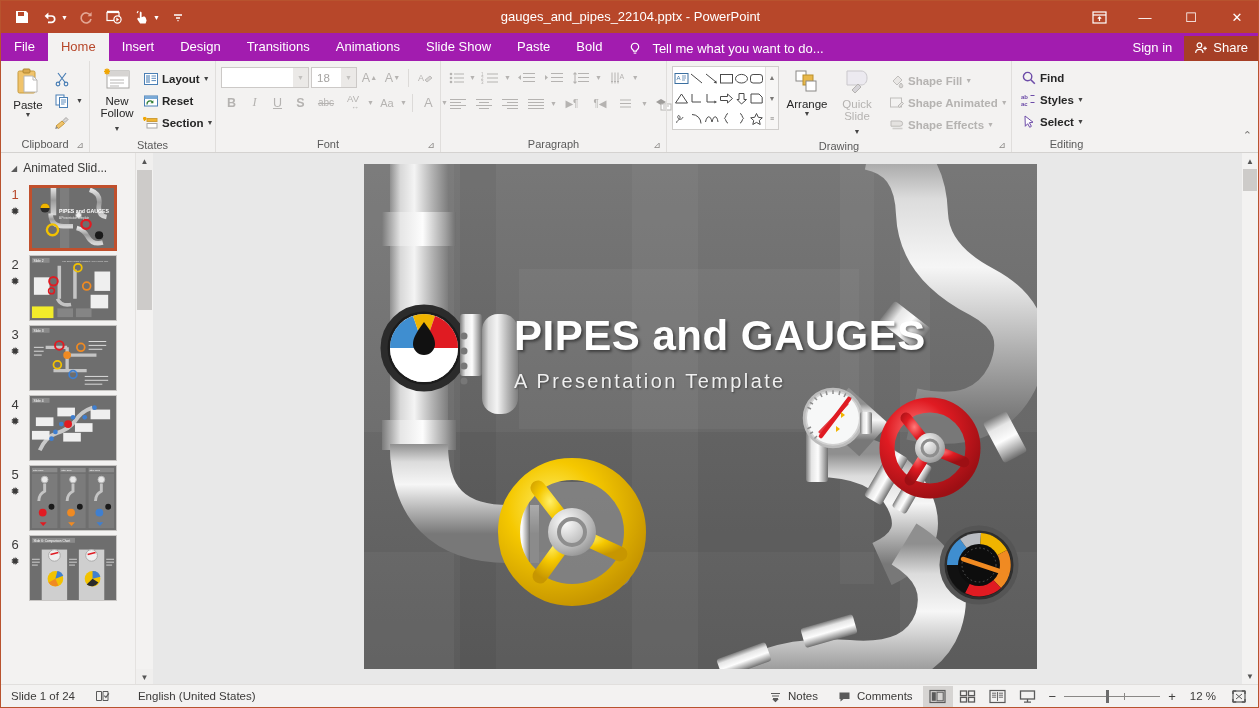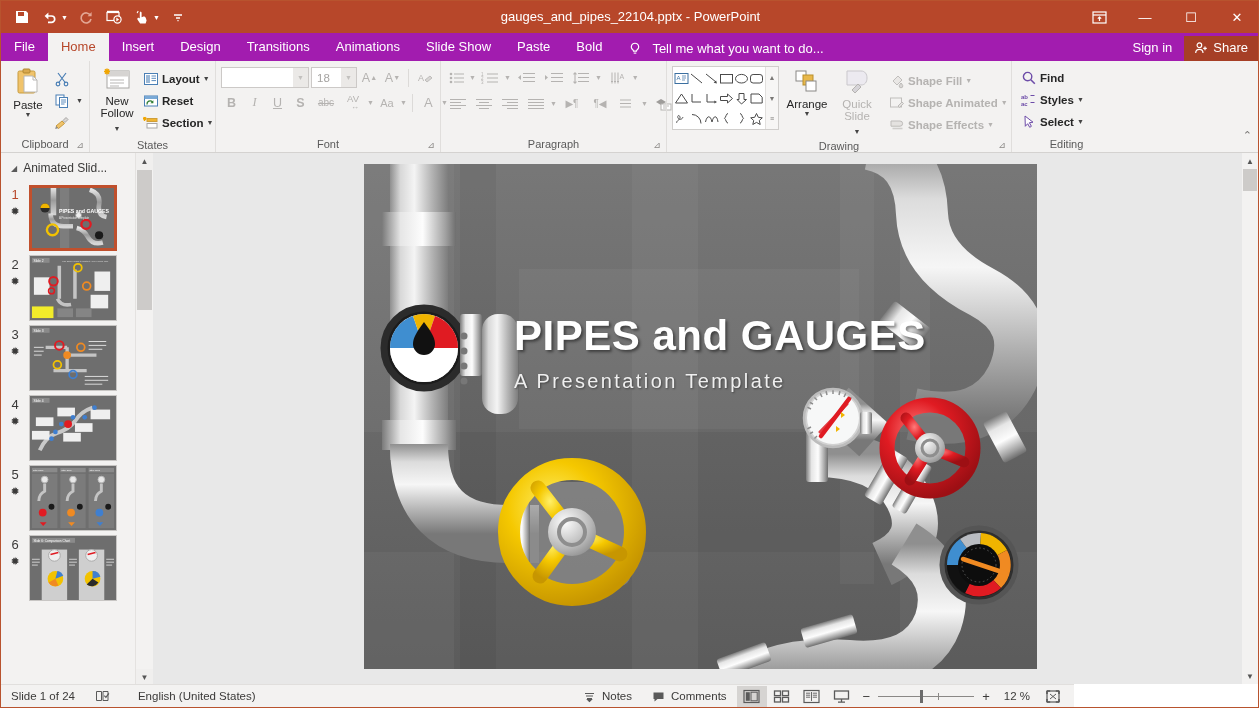--- a/index.html
+++ b/index.html
@@ -200,21 +200,21 @@
   .ss-arrow {
     width: 16px; height: 16px; display: flex; align-items: center; justify-content: center;
     font-size: 8px; color: #555;
   }
   .ss-thumb {
     position: absolute; left: 1px; top: 16px; width: 14px; height: 22px; background: #cdcbc9;
   }
 
   
   .statusbar {
-    position: absolute; left: 0; bottom: 0; width: 1073px; height: 23px;
+    position: absolute; left: 0; bottom: 0; width: 1259px; height: 23px;
     background: #f3f2f1; border-top: 1px solid #e1dfdd;
     display: flex; align-items: center; font-size: 11.5px; color: #3b3a39; gap: 10px;
   }
   .sb-item { display: flex; align-items: center; gap: 6px; padding: 0 10px; height: 23px; }
   .sb-right { margin-left: auto; display: flex; align-items: center; }
   .view-btn {
     width: 30px; height: 21px; display: flex; align-items: center; justify-content: center;
   }
   .view-btn.active { background: #d6d4d2; }
   .zoom-slider {

